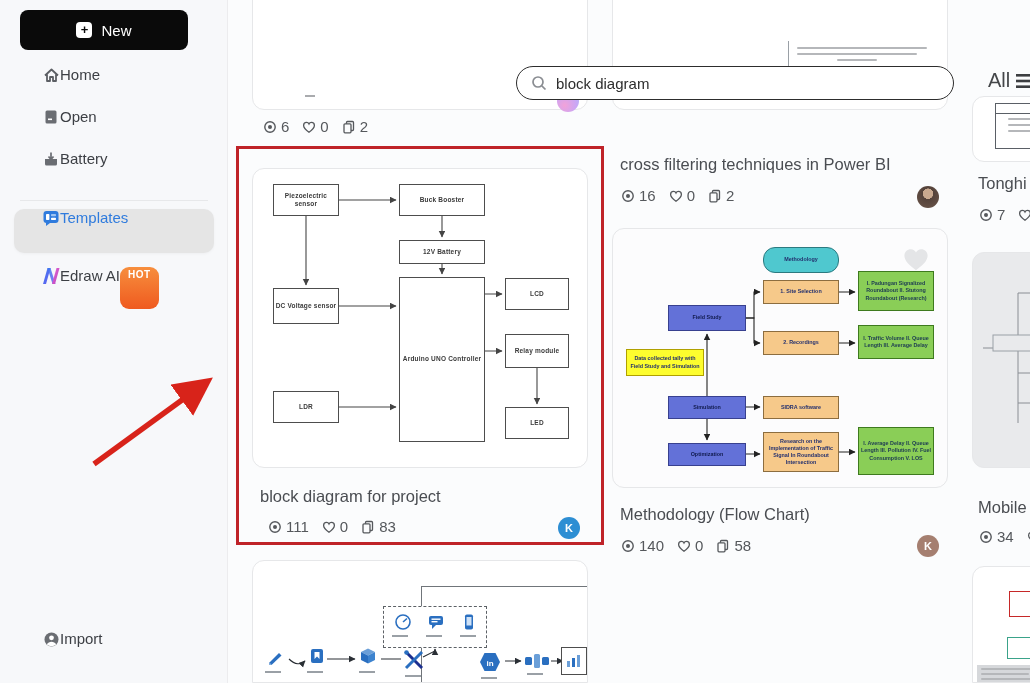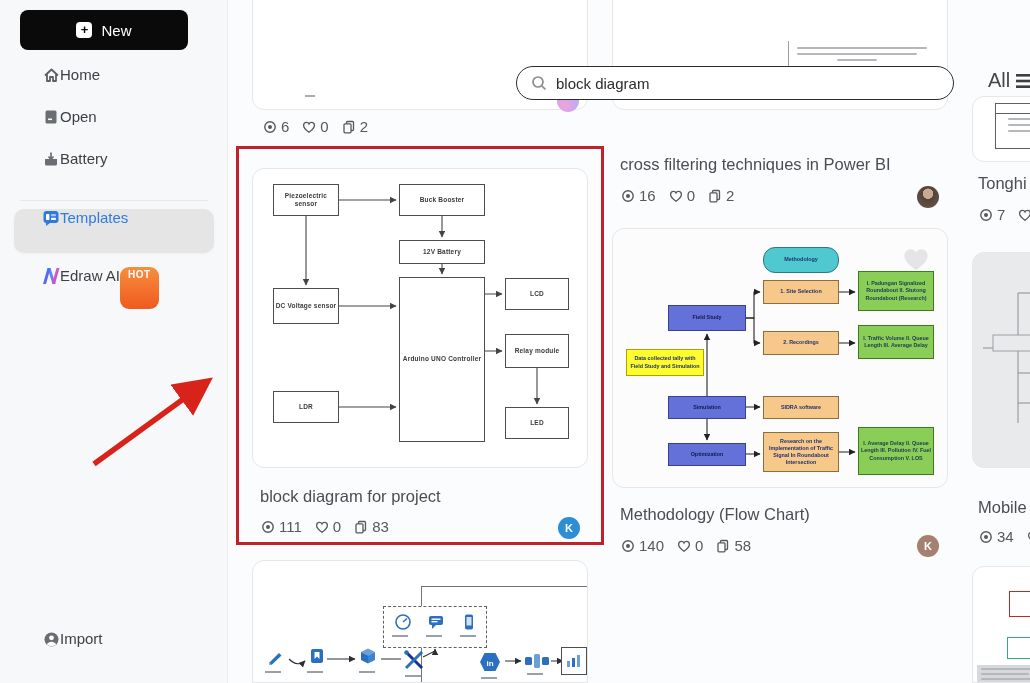--- a/index.html
+++ b/index.html
@@ -229,21 +229,21 @@
     <div class="bd-node" style="left:146px; top:15px; width:86px; height:32px;">Buck Booster</div>
     <div class="bd-node" style="left:146px; top:71px; width:86px; height:24px;">12V Battery</div>
     <div class="bd-node" style="left:20px; top:119px; width:66px; height:36px;">DC Voltage sensor</div>
     <div class="bd-node" style="left:146px; top:108px; width:86px; height:165px;">Arduino UNO Controller</div>
     <div class="bd-node" style="left:252px; top:109px; width:64px; height:32px;">LCD</div>
     <div class="bd-node" style="left:252px; top:165px; width:64px; height:34px;">Relay module</div>
     <div class="bd-node" style="left:20px; top:222px; width:66px; height:32px;">LDR</div>
     <div class="bd-node" style="left:252px; top:238px; width:64px; height:32px;">LED</div>
   </div>
   <div class="card-title" style="left:260px; top:487px;">block diagram for project</div>
-  <div class="stats" style="left:260px; top:518px;">
+  <div class="stats" style="left:267px; top:518px;">
     <span class="stat">
       <svg width="16" height="16" viewBox="0 0 16 16">
           <circle cx="8" cy="8" r="5.2" fill="none" stroke="#55585c" stroke-width="1.4"></circle>
           <circle cx="8" cy="8" r="2" fill="#55585c"></circle>
         </svg>
       <span>111</span>
       </span>
     <span class="stat">
       <svg width="16" height="16" viewBox="0 0 16 16">
           <path d="M8 13.2 C5 11 2.6 8.8 2.6 6.4 C2.6 4.6 4 3.4 5.6 3.4 C6.7 3.4 7.6 4 8 4.9 C8.4 4 9.3 3.4 10.4 3.4 C12 3.4 13.4 4.6 13.4 6.4 C13.4 8.8 11 11 8 13.2 Z" fill="none" stroke="#55585c" stroke-width="1.3"></path>

